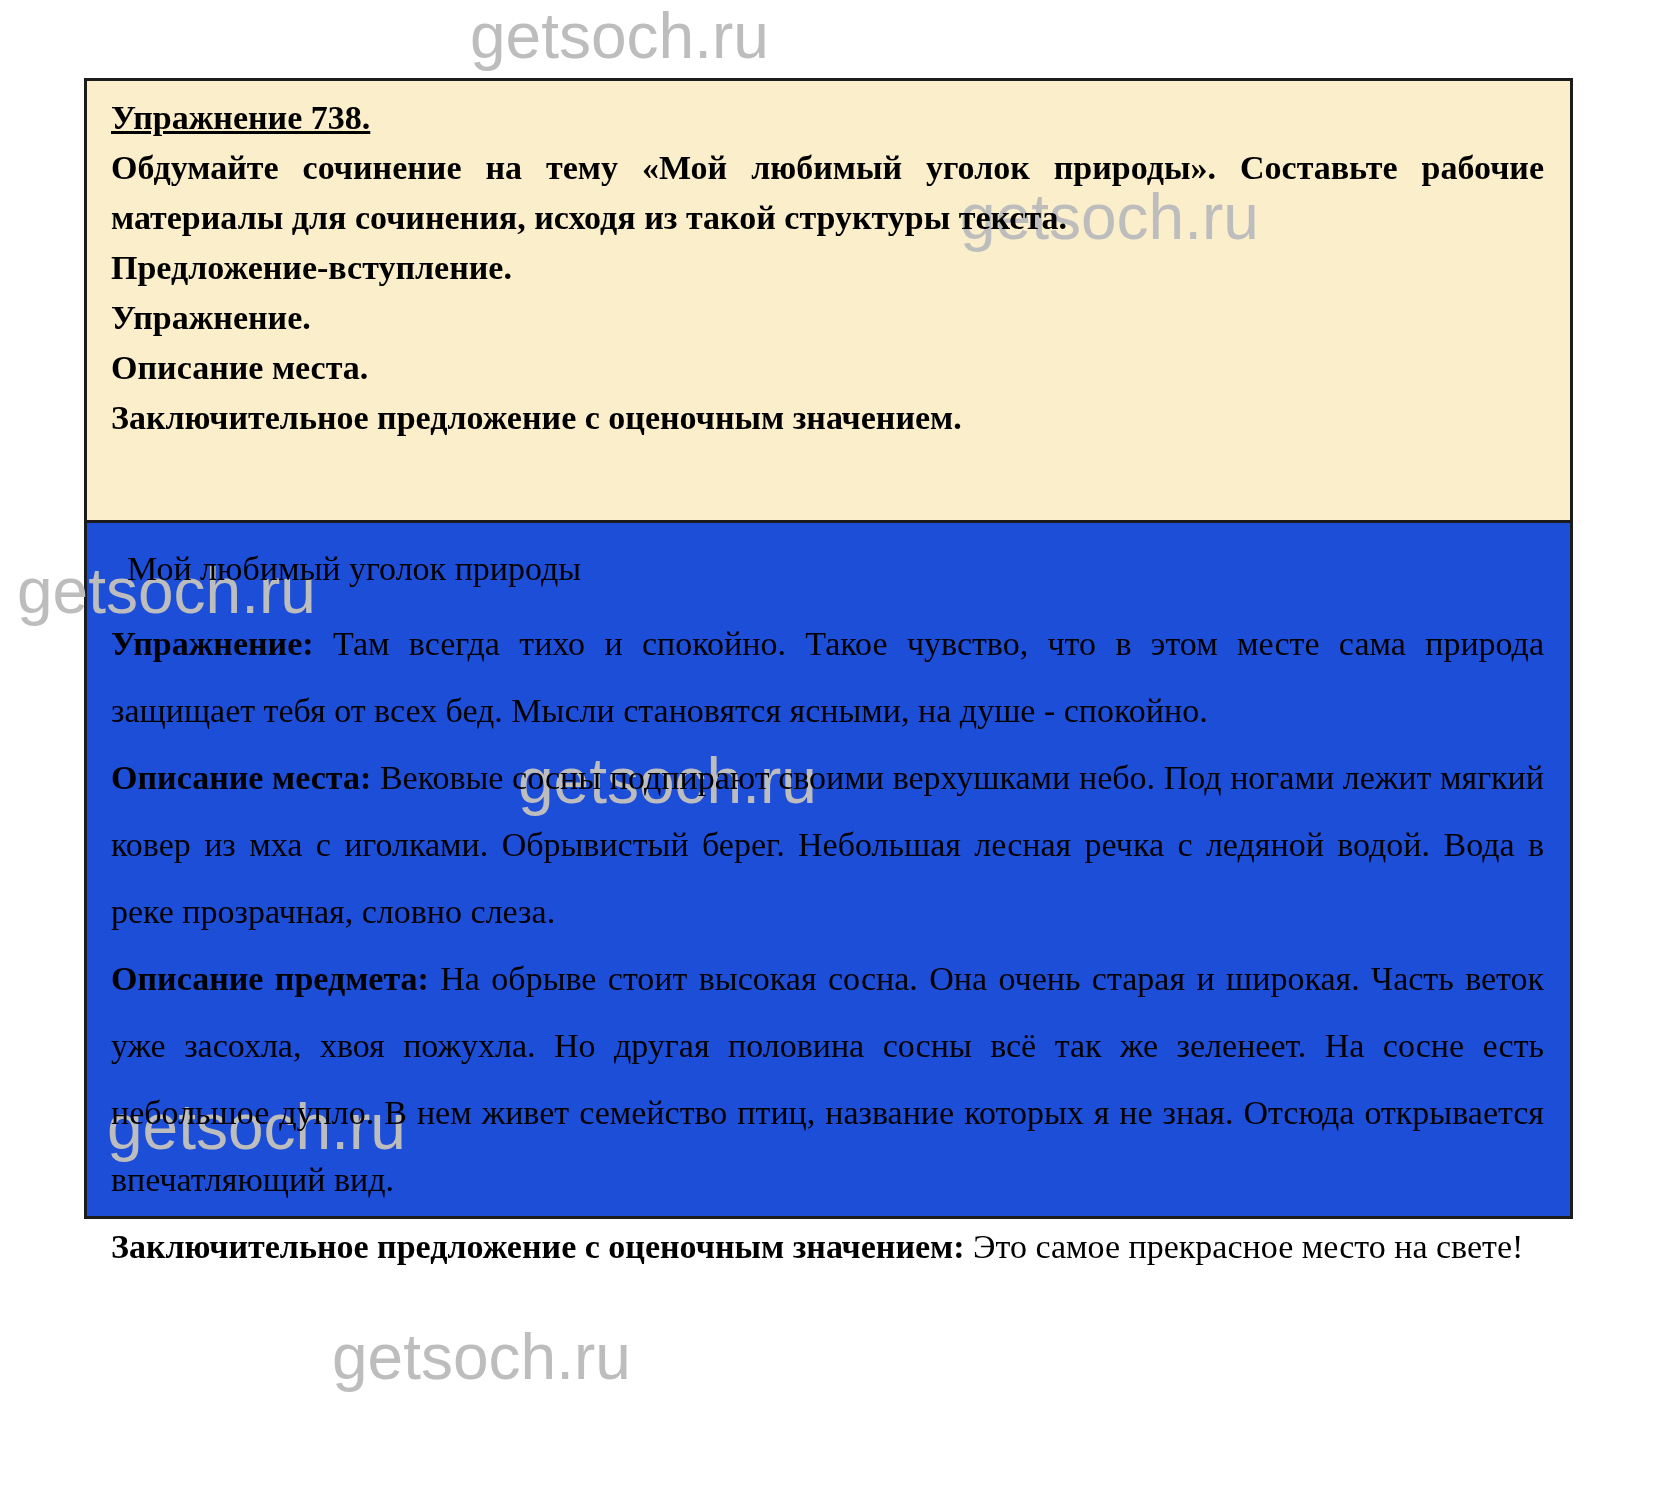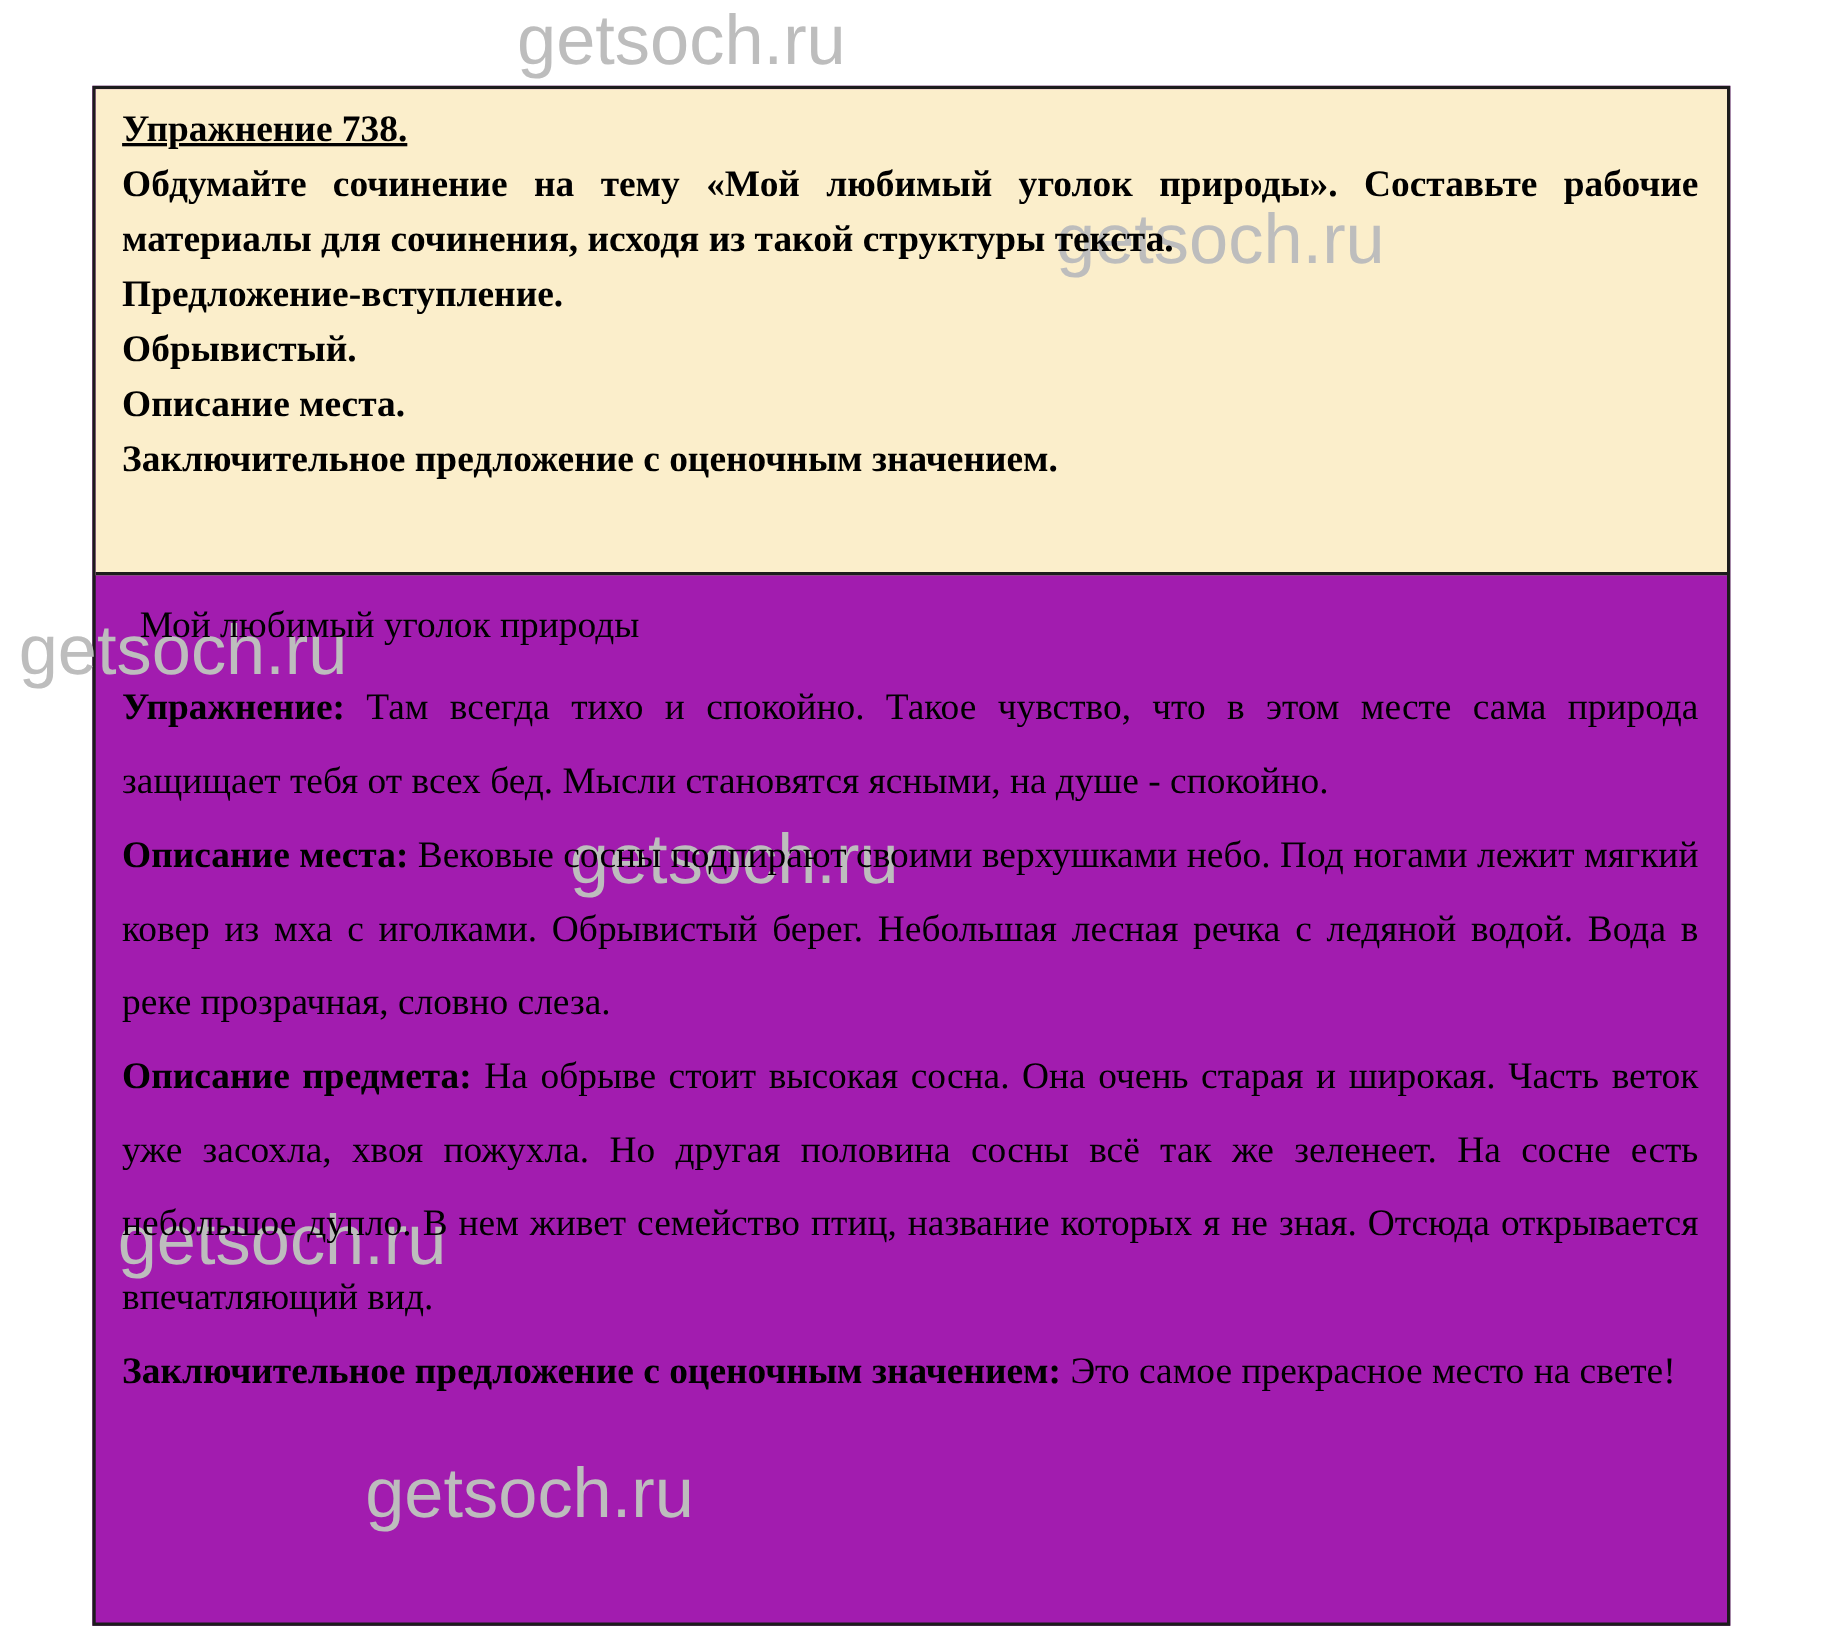--- a/index.html
+++ b/index.html
@@ -22,24 +22,24 @@
     white-space: nowrap;
     z-index: 1;
     user-select: none;
   }
   .wm-top   { left: 470px; top: 4px; }
   .doc-card {
     position: absolute;
     left: 84px;
     top: 78px;
     width: 1489px;
-    height: 1400px;
+    height: 1141px;
     border: 3px solid #1c1c1c;
     box-sizing: border-box;
-    background: #a21caf;
+    background: #1d4ed8;
   }
   .wm-in-box   { left: 873px;  top: 104px; }
   .wm-left-mid { left: -70px;  top: 478px; }
   .wm-center   { left: 431px;  top: 668px; }
   .wm-left-low { left: 20px;   top: 1014px; }
   .wm-bottom   { left: 245px;  top: 1244px; }
 
   .task-section {
     background: #fbeecb;
     height: 442px;
@@ -88,21 +88,21 @@
 <body>
 
 <span class="watermark wm-top">getsoch.ru</span>
 
 <div class="doc-card">
 
   <div class="task-section">
     <div class="task-title">Упражнение 738.</div>
     <p class="task-desc">Обдумайте сочинение на тему «Мой любимый уголок природы». Составьте рабочие материалы для сочинения, исходя из такой структуры текста.</p>
     <div class="task-item">Предложение-вступление.</div>
-    <div class="task-item">Обрывистый.</div>
+    <div class="task-item">Упражнение.</div>
     <div class="task-item">Описание места.</div>
     <div class="task-item">Заключительное предложение с оценочным значением.</div>
   </div>
 
   <div class="answer-section">
     <p class="answer-title">Мой любимый уголок природы</p>
     <p class="ans"><b>Упражнение:</b> <span>Там всегда тихо и спокойно. Такое чувство, что в этом месте сама природа защищает тебя от всех бед. Мысли становятся ясными, на душе - спокойно.</span></p>
     <p class="ans"><b>Описание места:</b> <span>Вековые сосны подпирают своими верхушками небо. Под ногами лежит мягкий ковер из мха с иголками. Обрывистый берег. Небольшая лесная речка с ледяной водой. Вода в реке прозрачная, словно слеза.</span></p>
     <p class="ans"><b>Описание предмета:</b> <span>На обрыве стоит высокая сосна. Она очень старая и широкая. Часть веток уже засохла, хвоя пожухла. Но другая половина сосны всё так же зеленеет. На сосне есть небольшое дупло. В нем живет семейство птиц, название которых я не зная. Отсюда открывается впечатляющий вид.</span></p>
     <p class="ans"><b>Заключительное предложение с оценочным значением:</b> <span>Это самое прекрасное место на свете!</span></p>

